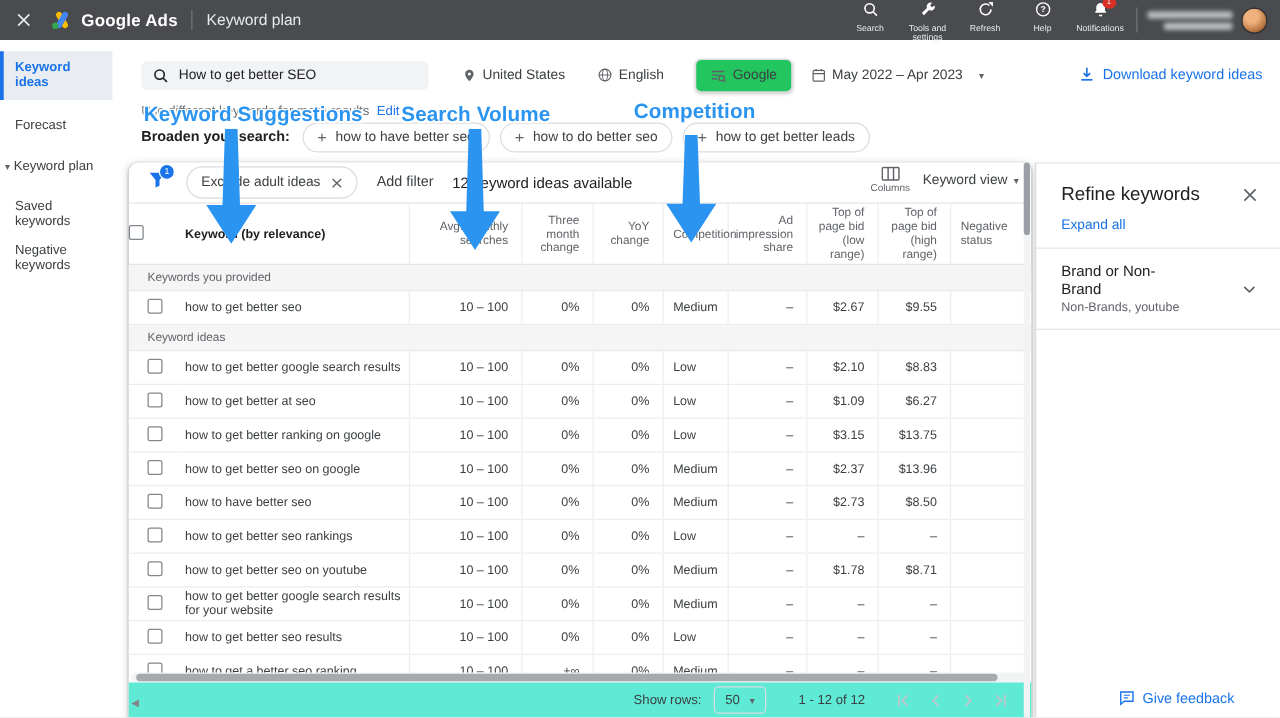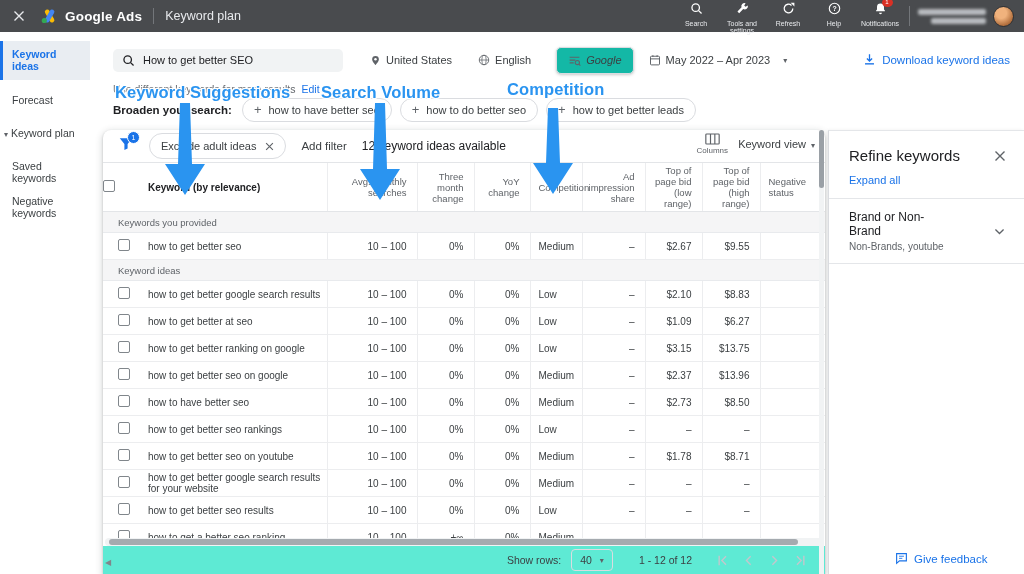--- a/index.html
+++ b/index.html
@@ -39,22 +39,22 @@
   .sb-gap{height:9px;}
 
   
   .main{position:absolute;top:32px;left:90px;right:0;bottom:0;margin-left:13px;}
   .controls{position:absolute;top:14px;left:10px;right:0;height:28px;display:flex;align-items:center;}
   .searchbox{width:212px;height:23px;background:#f1f3f4;border-radius:5px;display:flex;align-items:center;
              padding:0 9px;gap:8px;color:#202124;cursor:text;}
   .searchbox .q{font-size:11px;}
   .ctrl{display:flex;align-items:center;gap:5px;font-size:11px;color:#3c4043;cursor:pointer;}
   .ctrl-loc{margin-left:27px;} .ctrl-lang{margin-left:26px;}
-  .ctrl-net{margin-left:25px;height:25px;padding:0 11px;background:#14b8a6;border:1px solid #dadce0;border-radius:5px;
-            box-shadow:0 1px 3px rgba(60,64,67,.28);font-style:italic;}
+  .ctrl-net{margin-left:25px;height:25px;padding:0 11px;background:#22c55e;border:1px solid #dadce0;border-radius:5px;
+            box-shadow:0 1px 3px rgba(60,64,67,.28);}
   .ctrl-date{margin-left:15px;}
   .date-caret{font-size:8px;color:#5f6368;margin-left:13px;cursor:pointer;}
   .download{position:absolute;top:21px;right:14px;display:flex;align-items:center;gap:6px;color:#1a73e8;
             font-size:11.5px;font-weight:500;cursor:pointer;}
   .hintrow{position:absolute;top:51px;left:10px;font-size:10.5px;color:#5f6368;display:flex;gap:6px;}
   .hintrow .edit{color:#1a73e8;cursor:pointer;}
   .broaden{position:absolute;top:66px;left:10px;display:flex;align-items:center;gap:8px;}
   .broaden .blabel{font-size:11.5px;font-weight:700;color:#202124;margin-right:2px;}
   .chip{height:22px;border:1px solid #dadce0;border-radius:12px;background:#fff;display:flex;align-items:center;
         gap:7px;padding:0 11px;font-size:11px;color:#3c4043;cursor:pointer;white-space:nowrap;}
@@ -529,21 +529,21 @@
           </tbody>
         </table>
 
       <div class="hscroll">
         <div class="hthumb"></div>
       </div>
 
       <div class="pager">
         <span>Show rows:</span>
         <span class="rows-sel">
-          <span>40</span>
+          <span>50</span>
           <span class="caret">▾</span>
         </span>
         <span class="range">1 - 12 of 12</span>
         <span class="pg-group">
             <span class="pg-btn"><svg width="13" height="13" viewBox="0 0 14 14">
                 <path d="M3.4 2v10" stroke="currentColor" stroke-width="1.5" fill="none"></path>
                 <path d="M10.8 2.5 6.3 7l4.5 4.5" fill="none" stroke="currentColor" stroke-width="1.5"></path>
               </svg></span>
             <span class="pg-btn"><svg width="13" height="13" viewBox="0 0 14 14">
                 <path d="M9.3 2.5 4.8 7l4.5 4.5" fill="none" stroke="currentColor" stroke-width="1.5"></path>

